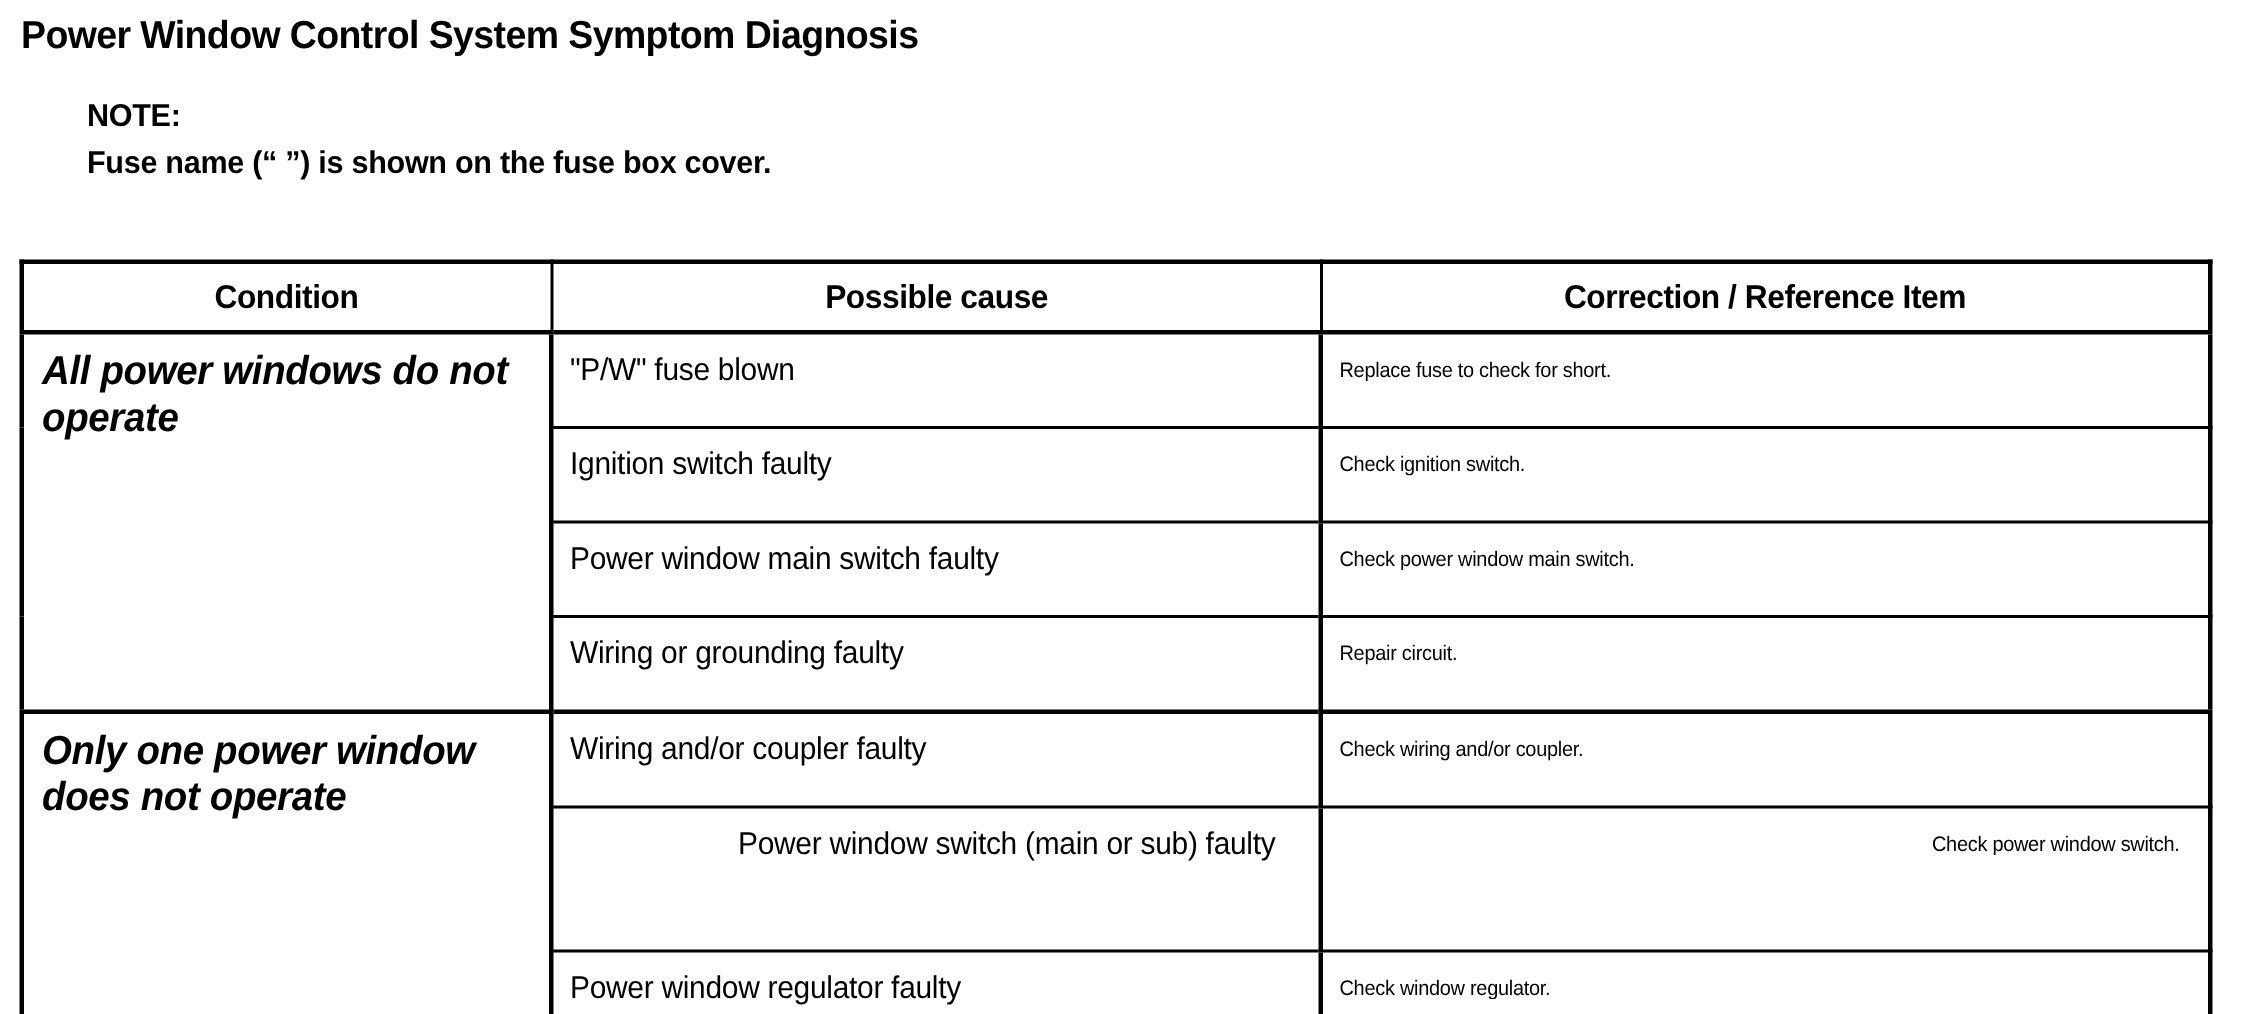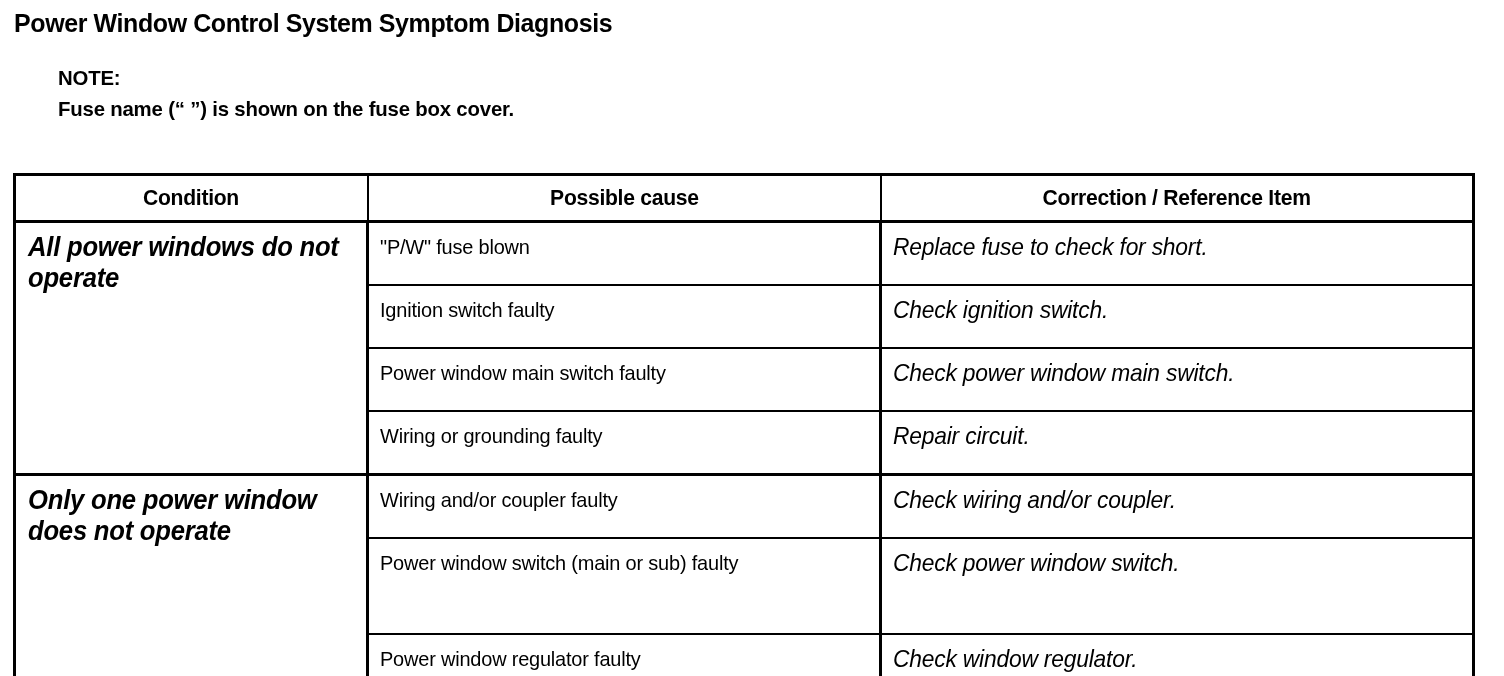--- a/index.html
+++ b/index.html
@@ -114,34 +114,33 @@
   }
   td.cause-cell .cause-txt {
     display: inline-block;
     transform: scaleX(0.95);
     transform-origin: left top;
   }
 
   
   td.corr-cell {
     padding: 8px 10px 8px 11px;
-    font-size: 24px;
+    font-size: 14px;
     font-weight: 400;
-    font-style: italic;
     line-height: 31px;
     letter-spacing: -0.2px;
   }
   td.corr-cell .corr-txt {
     display: inline-block;
     transform: scaleX(0.95);
     transform-origin: left top;
   }
 
   tr.r-std td { height: 45px; }
-  tr.r-tall td { height: 78px; }
+  tr.r-tall td { height: 78px; text-align: right; }
 </style>
 </head>
 <body>
 
 <div class="page">
 
   <div class="doc-title">Power Window Control System Symptom Diagnosis</div>
 
   <div class="note-block">
     <div class="note-line">NOTE:</div>

